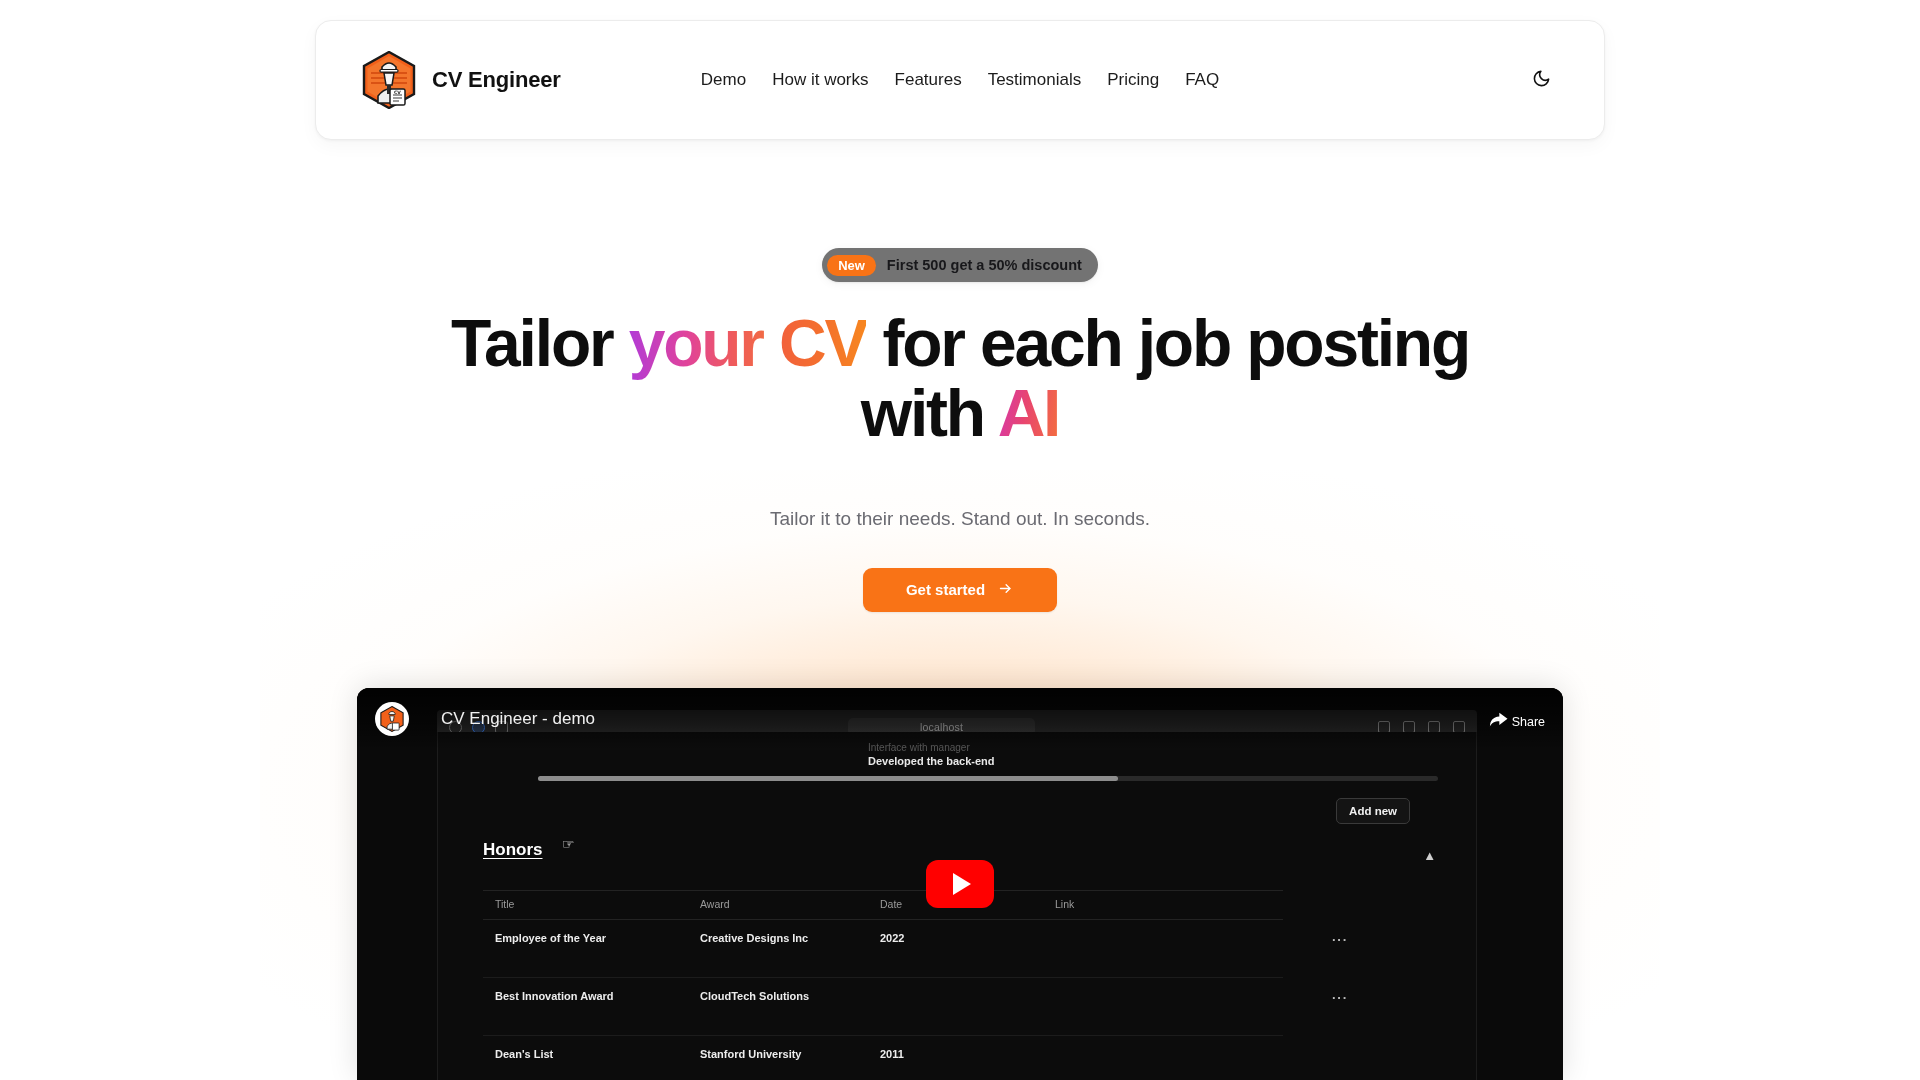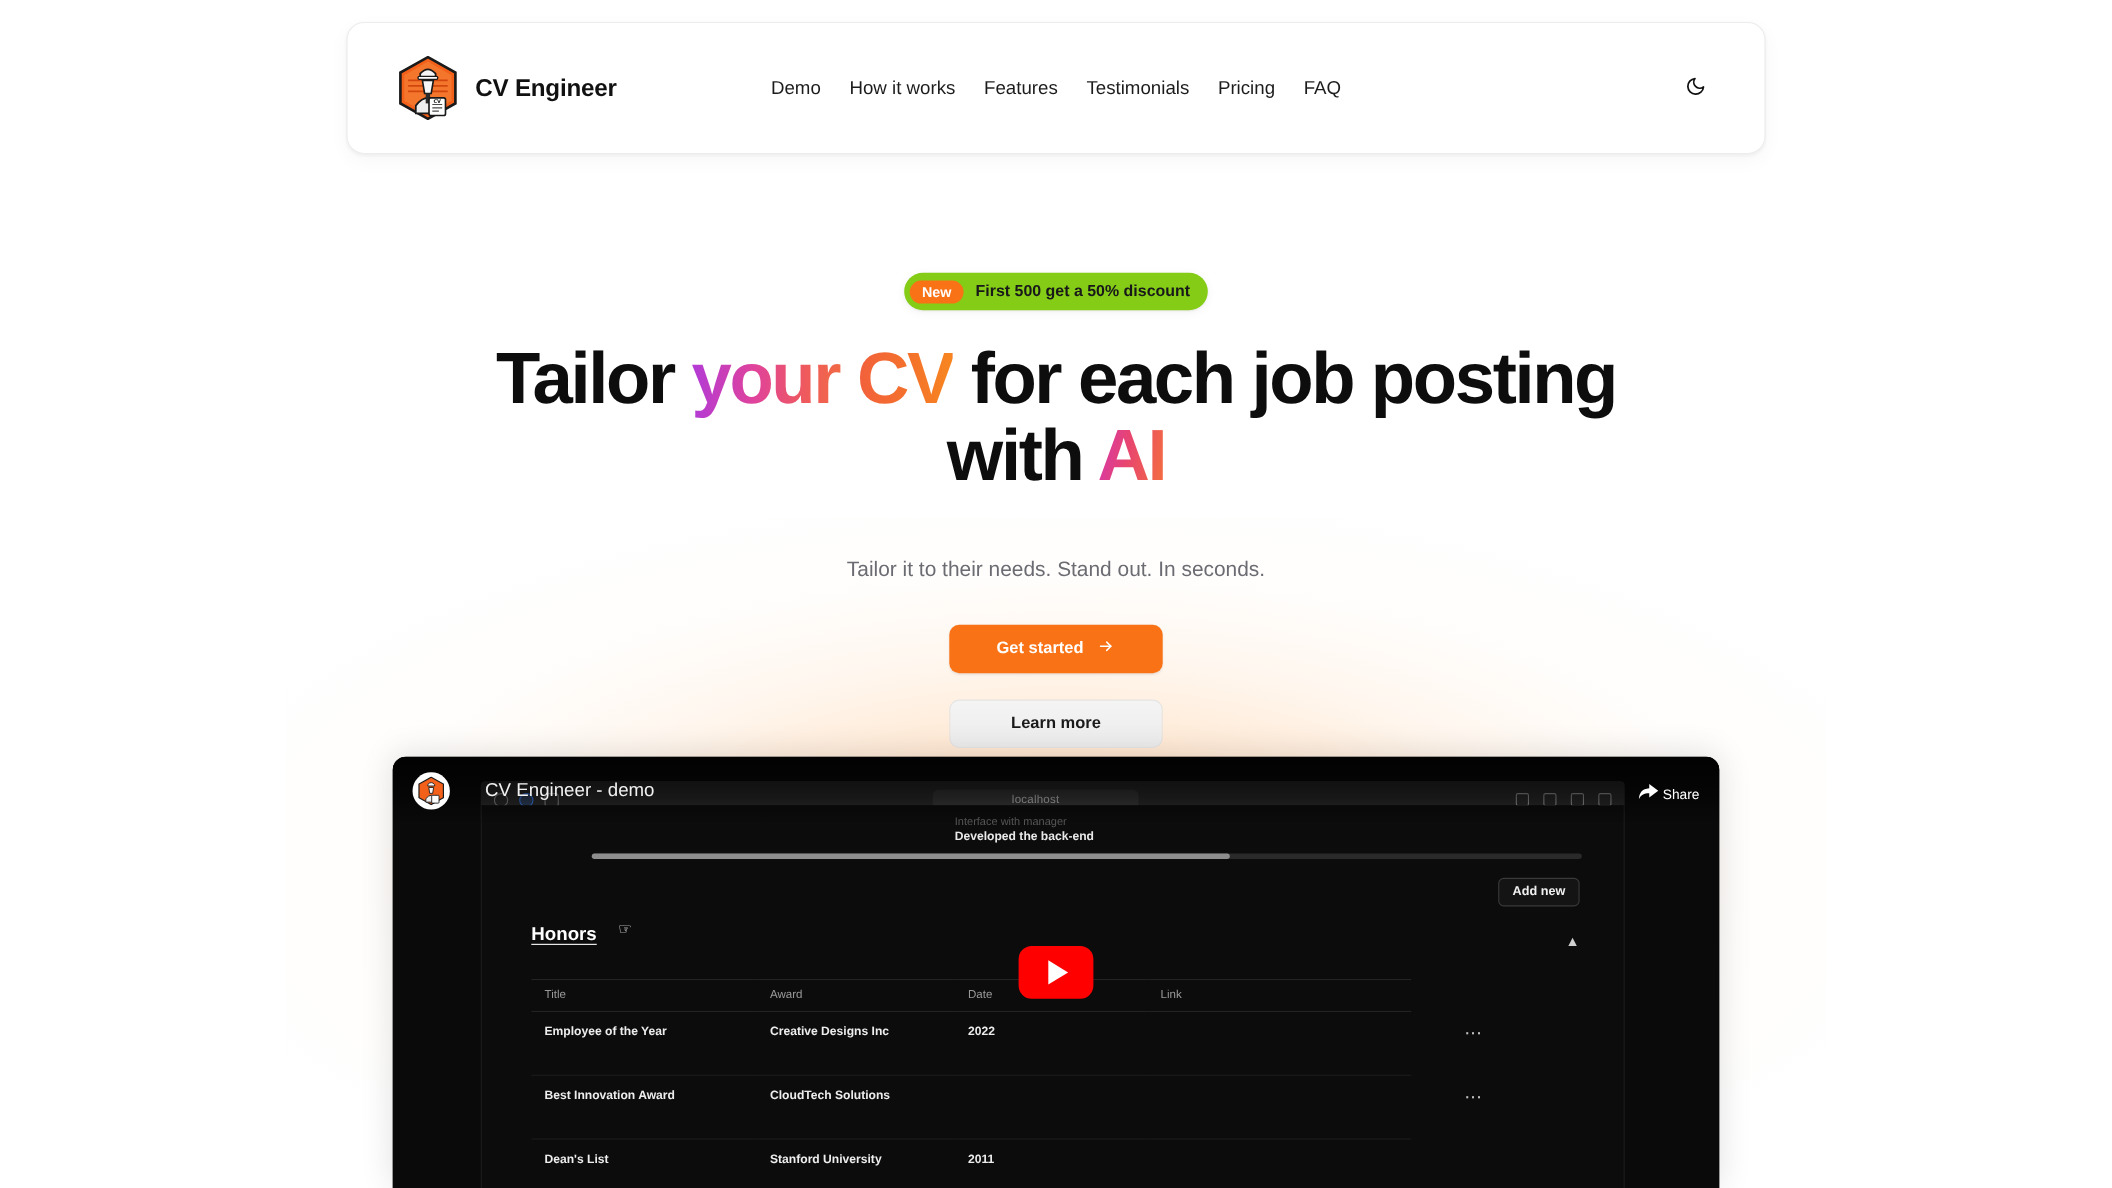--- a/index.html
+++ b/index.html
@@ -112,21 +112,21 @@
     width: 1920px;
     z-index: 2;
     display: flex;
     flex-direction: column;
     align-items: center;
   }
 
   .badge-pill {
     margin-top: 248px;
     height: 34px;
-    background: #84cc16;
+    background: #737373;
     border-radius: 999px;
     box-shadow: 0 1px 2px rgba(0,0,0,0.06), 0 2px 10px rgba(0,0,0,0.05);
     display: inline-flex;
     align-items: center;
     padding: 0 16px 0 5px;
     gap: 11px;
   }
   .badge-new {
     background: #f97316;
     color: #ffffff;
@@ -357,21 +357,21 @@
     position: absolute;
     left: 0; top: 0;
     width: 580px; height: 5px;
     border-radius: 3px;
     background: #8d8d8d;
   }
 
   .add-new {
     position: absolute;
     top: 66px;
-    right: 40px;
+    right: 66px;
     background: #141414;
     border: 1px solid #3a3a3a;
     color: #f0f0f0;
     font-size: 11.5px;
     font-weight: bold;
     border-radius: 5px;
     padding: 6px 12px;
     cursor: pointer;
     font-family: inherit;
     text-align: right;
@@ -536,23 +536,20 @@
 
   <div class="cta-row">
     <button class="btn btn-primary">
       <span>Get started</span>
       <span>
         <svg width="17" height="15" viewBox="0 0 24 24" fill="none" stroke="#ffffff" stroke-width="2.2" stroke-linecap="round" stroke-linejoin="round">
           <line x1="4" y1="12" x2="19" y2="12"></line>
             <polyline points="13 6 19 12 13 18"></polyline>
         </svg>
       </span>
-    </button>
-    <button class="btn btn-secondary">
-      <span>Learn more</span>
     </button>
   </div>
 
 </div>
 
 <div class="video-card">
 
   <div class="vframe">
 
     <div class="br-chrome">

